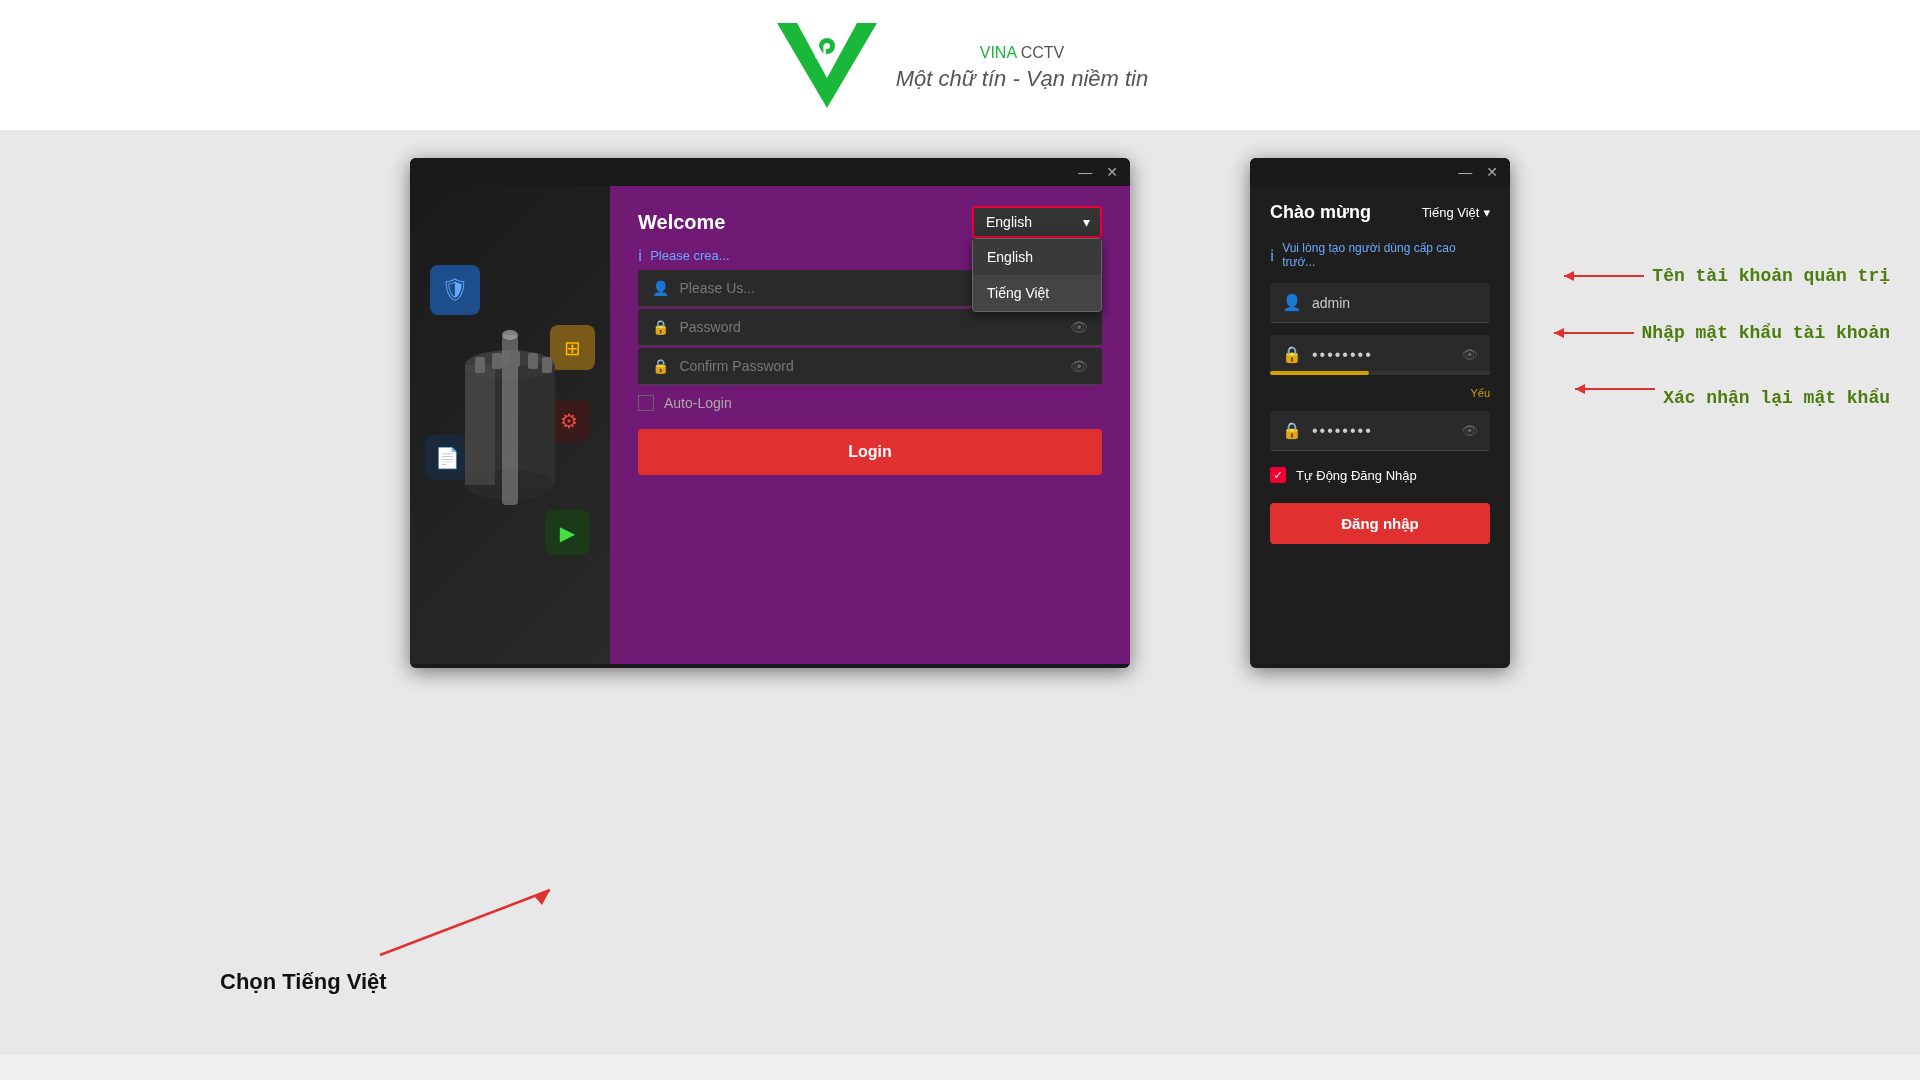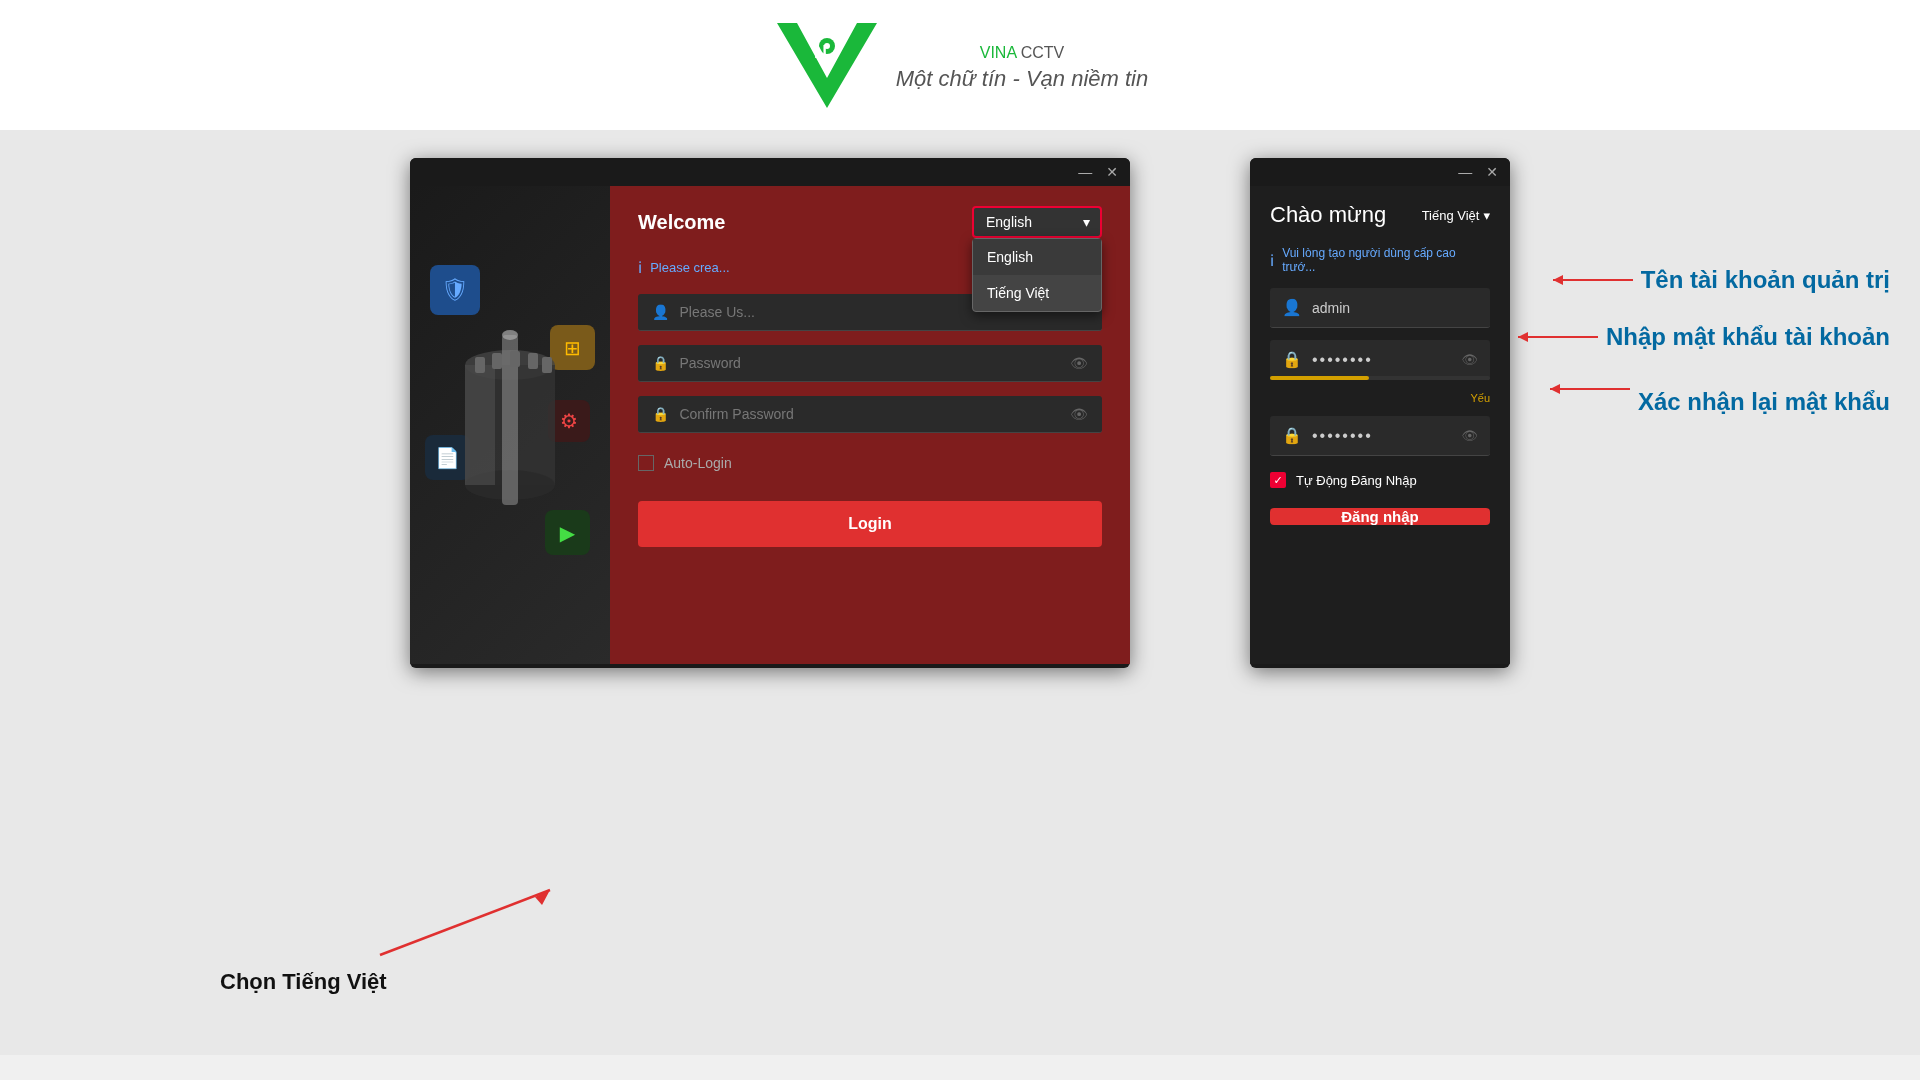--- a/index.html
+++ b/index.html
@@ -169,22 +169,22 @@
       color: #4d4;
       font-size: 20px;
     }
 
     
     .login-panel {
       flex: 1;
       padding: 20px 28px;
       display: flex;
       flex-direction: column;
-      gap: 14px;
-      background: #7f1d1d;
+      gap: 2px;
+      background: #701a75;
     }
 
     .login-header {
       display: flex;
       align-items: center;
       justify-content: space-between;
       margin-bottom: 4px;
     }
     .welcome-text {
       color: #fff;
@@ -305,22 +305,22 @@
       background: #1e1e1e;
     }
     .right-header {
       display: flex;
       align-items: center;
       justify-content: space-between;
       margin-bottom: 6px;
     }
     .chao-mung {
       color: #fff;
-      font-size: 22px;
-      font-weight: 400;
+      font-size: 18px;
+      font-weight: 700;
     }
     .lang-viet-btn {
       background: transparent;
       border: none;
       color: #fff;
       font-size: 13px;
       cursor: pointer;
       display: flex;
       align-items: center;
       gap: 4px;
@@ -376,32 +376,34 @@
       justify-content: center;
       color: #fff;
       font-size: 11px;
       border-radius: 2px;
     }
     .dang-nhap-btn {
       background: #e03030;
       color: #fff;
       border: none;
       border-radius: 4px;
+      padding: 12px;
       font-size: 15px;
       font-weight: 600;
       cursor: pointer;
       text-align: center;
       margin-top: 8px;
     }
     .annotation-text {
-      color: #0369a1;
-      font-size: 24px;
+      color: #4d7c0f;
+      font-size: 18px;
       font-weight: 700;
       white-space: nowrap;
       margin-left: 8px;
+      font-family: Liberation Mono, monospace;
     }
 
     
     .content-wrapper {
       position: relative;
       width: 100%;
       height: calc(1080px - 155px);
       background: #e8e8e8;
     }
     .panels-row {

